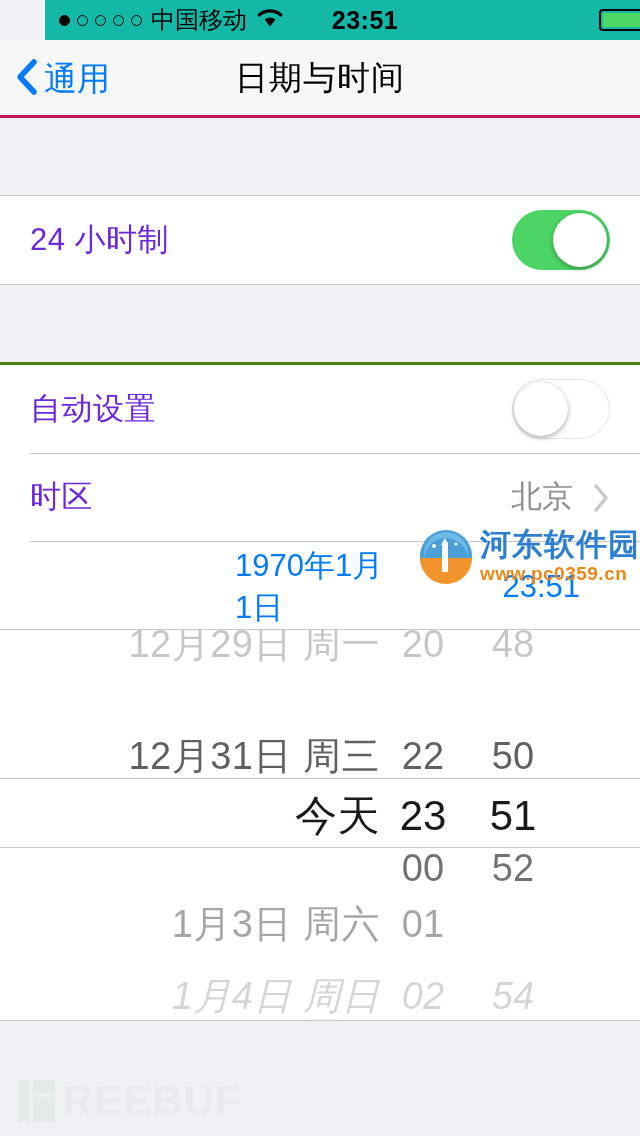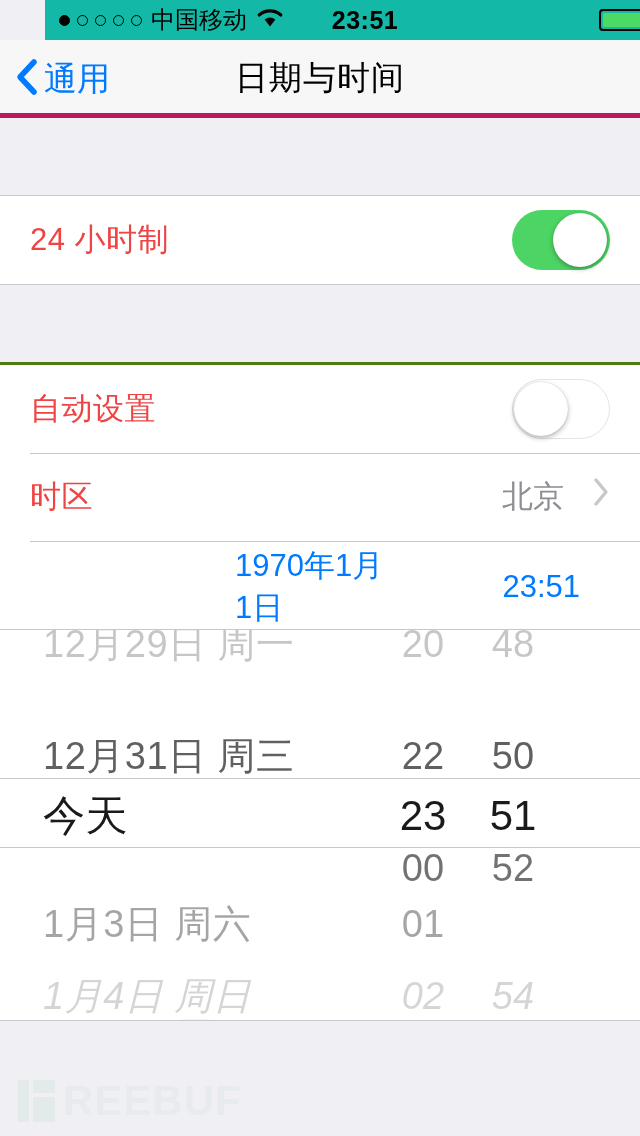--- a/index.html
+++ b/index.html
@@ -103,21 +103,21 @@
     margin-left: 6px;
   }
 
   
   .nav-bar {
     position: absolute;
     top: 40px; left: 0;
     width: 640px;
     height: 78px;
     background: #F7F7F7;
-    border-bottom: 5px solid #be185d;
+    border-bottom: 3px solid #be185d;
     box-sizing: border-box;
   }
   .nav-back {
     position: absolute;
     left: 16px; top: 0;
     height: 77px;
     display: flex;
     align-items: center;
     gap: 6px;
     cursor: pointer;
@@ -169,28 +169,28 @@
   }
   .row + .row::before {
     content: "";
     position: absolute;
     left: 30px; right: 0; top: 0;
     height: 1px;
     background: #C8C7CC;
   }
   .row-label {
     font-size: 31px;
-    color: #ef4444;
+    color: #6d28d9;
     letter-spacing: 0.5px;
   }
   .row-right {
     margin-left: auto;
     display: flex;
-    align-items: flex-start;
-    gap: 28px;
+    align-items: flex-end;
+    gap: 19px;
   }
   .row-value {
     font-size: 31px;
     color: #8E8E93;
   }
   .chev-right { display: block; }
 
   
   .switch {
     position: relative;
@@ -263,22 +263,22 @@
     display: flex;
     align-items: center;
     font-size: 38px;
     color: #000;
     white-space: nowrap;
   }
   .col-date {
     position: absolute;
     left: 0;
     width: 380px;
+    text-align: right;
     letter-spacing: 0.5px;
-    padding-left: 43px;
   }
   .col-hour {
     position: absolute;
     left: 380px;
     width: 86px;
     text-align: center;
   }
   .col-min {
     position: absolute;
     left: 470px;
@@ -490,20 +490,37 @@
           <div class="wheel-row" style="opacity: 0.05; height: 56px; top: 378px;">
             <span class="col-date">1月5日 周一</span>
             <span class="col-hour">03</span>
             <span class="col-min">55</span>
           </div>
         </div>
 
     </div>
   </div>
 
+  <div class="wm-hedong">
+    <span class="wm-logo">
+      <svg width="56" height="56" viewBox="0 0 56 56">
+        <circle cx="28" cy="28" r="26" fill="#4A9FD8"></circle>
+        <path d="M2 30 A26 26 0 0 0 54 30 Z" fill="#F0942B"></path>
+        <path d="M6 26 A22 22 0 0 1 50 26 L50 32 A22 22 0 0 0 6 32 Z" fill="#7BC3E8" opacity="0.75"></path>
+        <rect x="24" y="14" width="6" height="30" fill="#FFFFFF"></rect>
+        <polygon points="27,10 30,17 23,17" fill="#FFFFFF"></polygon>
+        <circle cx="16" cy="18" r="2" fill="#FFFFFF"></circle>
+        <circle cx="38" cy="16" r="1.6" fill="#FFFFFF"></circle>
+      </svg>
+    </span>
+    <span class="wm-text">
+      <span class="wm-title">河东软件园</span>
+      <span class="wm-url">www.pc0359.cn</span>
+    </span>
+  </div>
 
   <div class="wm-freebuf">
     <span class="fb-mark">
       <span class="fb-bar-tall"></span>
       <span class="fb-stack">
         <span class="fb-bar-s1"></span>
         <span class="fb-bar-s2"></span>
       </span>
     </span>
     <span class="fb-word">REEBUF</span>

